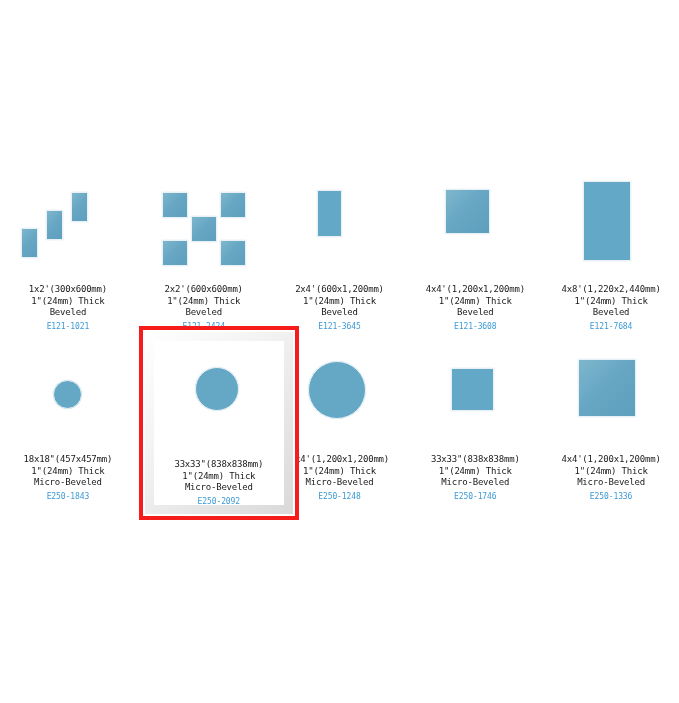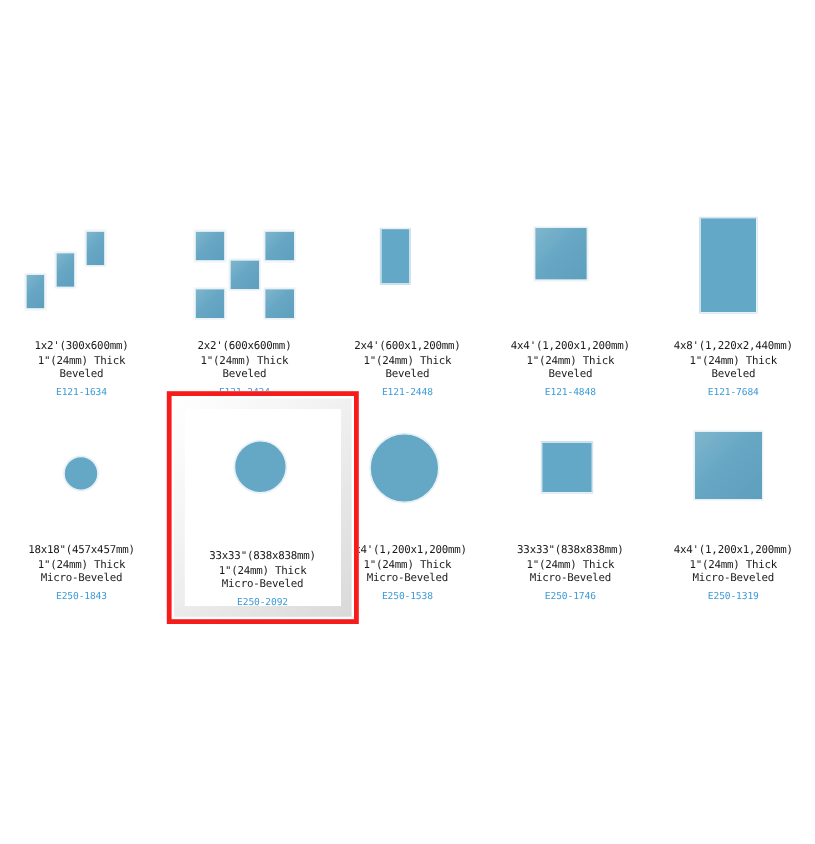--- a/index.html
+++ b/index.html
@@ -140,21 +140,21 @@
         <div class="shape-stage">
           <div class="tile" style="left:8px;  top:52px; width:17px; height:30px;"></div>
           <div class="tile" style="left:33px; top:34px; width:17px; height:30px;"></div>
           <div class="tile" style="left:58px; top:16px; width:17px; height:30px;"></div>
         </div>
       </div>
       <div class="caption">
         <div class="spec-line">1x2'(300x600mm)</div>
         <div class="spec-line">1"(24mm) Thick</div>
         <div class="spec-line">Beveled</div>
-        <div class="sku">E121-1634</div>
+        <div class="sku">E121-1021</div>
       </div>
     </div>
 
     <div class="product-card">
       <div class="thumb">
         <div class="shape-stage">
           <div class="tile" style="left:13px; top:16px; width:26px; height:26px;"></div>
           <div class="tile" style="left:71px; top:16px; width:26px; height:26px;"></div>
           <div class="tile" style="left:42px; top:40px; width:26px; height:26px;"></div>
           <div class="tile" style="left:13px; top:64px; width:26px; height:26px;"></div>
@@ -172,35 +172,35 @@
     <div class="product-card">
       <div class="thumb">
         <div class="shape-stage">
           <div class="tile flat" style="left:33px; top:14px; width:25px; height:47px;"></div>
         </div>
       </div>
       <div class="caption">
         <div class="spec-line">2x4'(600x1,200mm)</div>
         <div class="spec-line">1"(24mm) Thick</div>
         <div class="spec-line">Beveled</div>
-        <div class="sku">E121-2448</div>
+        <div class="sku">E121-3645</div>
       </div>
     </div>
 
     <div class="product-card">
       <div class="thumb">
         <div class="shape-stage">
           <div class="tile" style="left:25px; top:13px; width:45px; height:45px;"></div>
         </div>
       </div>
       <div class="caption">
         <div class="spec-line">4x4'(1,200x1,200mm)</div>
         <div class="spec-line">1"(24mm) Thick</div>
         <div class="spec-line">Beveled</div>
-        <div class="sku">E121-4848</div>
+        <div class="sku">E121-3608</div>
       </div>
     </div>
 
     <div class="product-card">
       <div class="thumb">
         <div class="shape-stage">
           <div class="tile flat" style="left:27px; top:5px; width:48px; height:80px;"></div>
         </div>
       </div>
       <div class="caption">
@@ -251,21 +251,21 @@
     <div class="product-card">
       <div class="thumb">
         <div class="shape-stage">
           <div class="tile circle" style="left:24px; top:11px; width:58px; height:58px;"></div>
         </div>
       </div>
       <div class="caption">
         <div class="spec-line">4x4'(1,200x1,200mm)</div>
         <div class="spec-line">1"(24mm) Thick</div>
         <div class="spec-line">Micro-Beveled</div>
-        <div class="sku">E250-1538</div>
+        <div class="sku">E250-1248</div>
       </div>
     </div>
 
     <div class="product-card">
       <div class="thumb">
         <div class="shape-stage">
           <div class="tile flat" style="left:31px; top:18px; width:43px; height:43px;"></div>
         </div>
       </div>
       <div class="caption">
@@ -279,18 +279,18 @@
     <div class="product-card">
       <div class="thumb">
         <div class="shape-stage">
           <div class="tile" style="left:22px; top:9px; width:58px; height:58px;"></div>
         </div>
       </div>
       <div class="caption">
         <div class="spec-line">4x4'(1,200x1,200mm)</div>
         <div class="spec-line">1"(24mm) Thick</div>
         <div class="spec-line">Micro-Beveled</div>
-        <div class="sku">E250-1319</div>
+        <div class="sku">E250-1336</div>
       </div>
     </div>
   </div>
 
 </div>
 
 </body></html>

